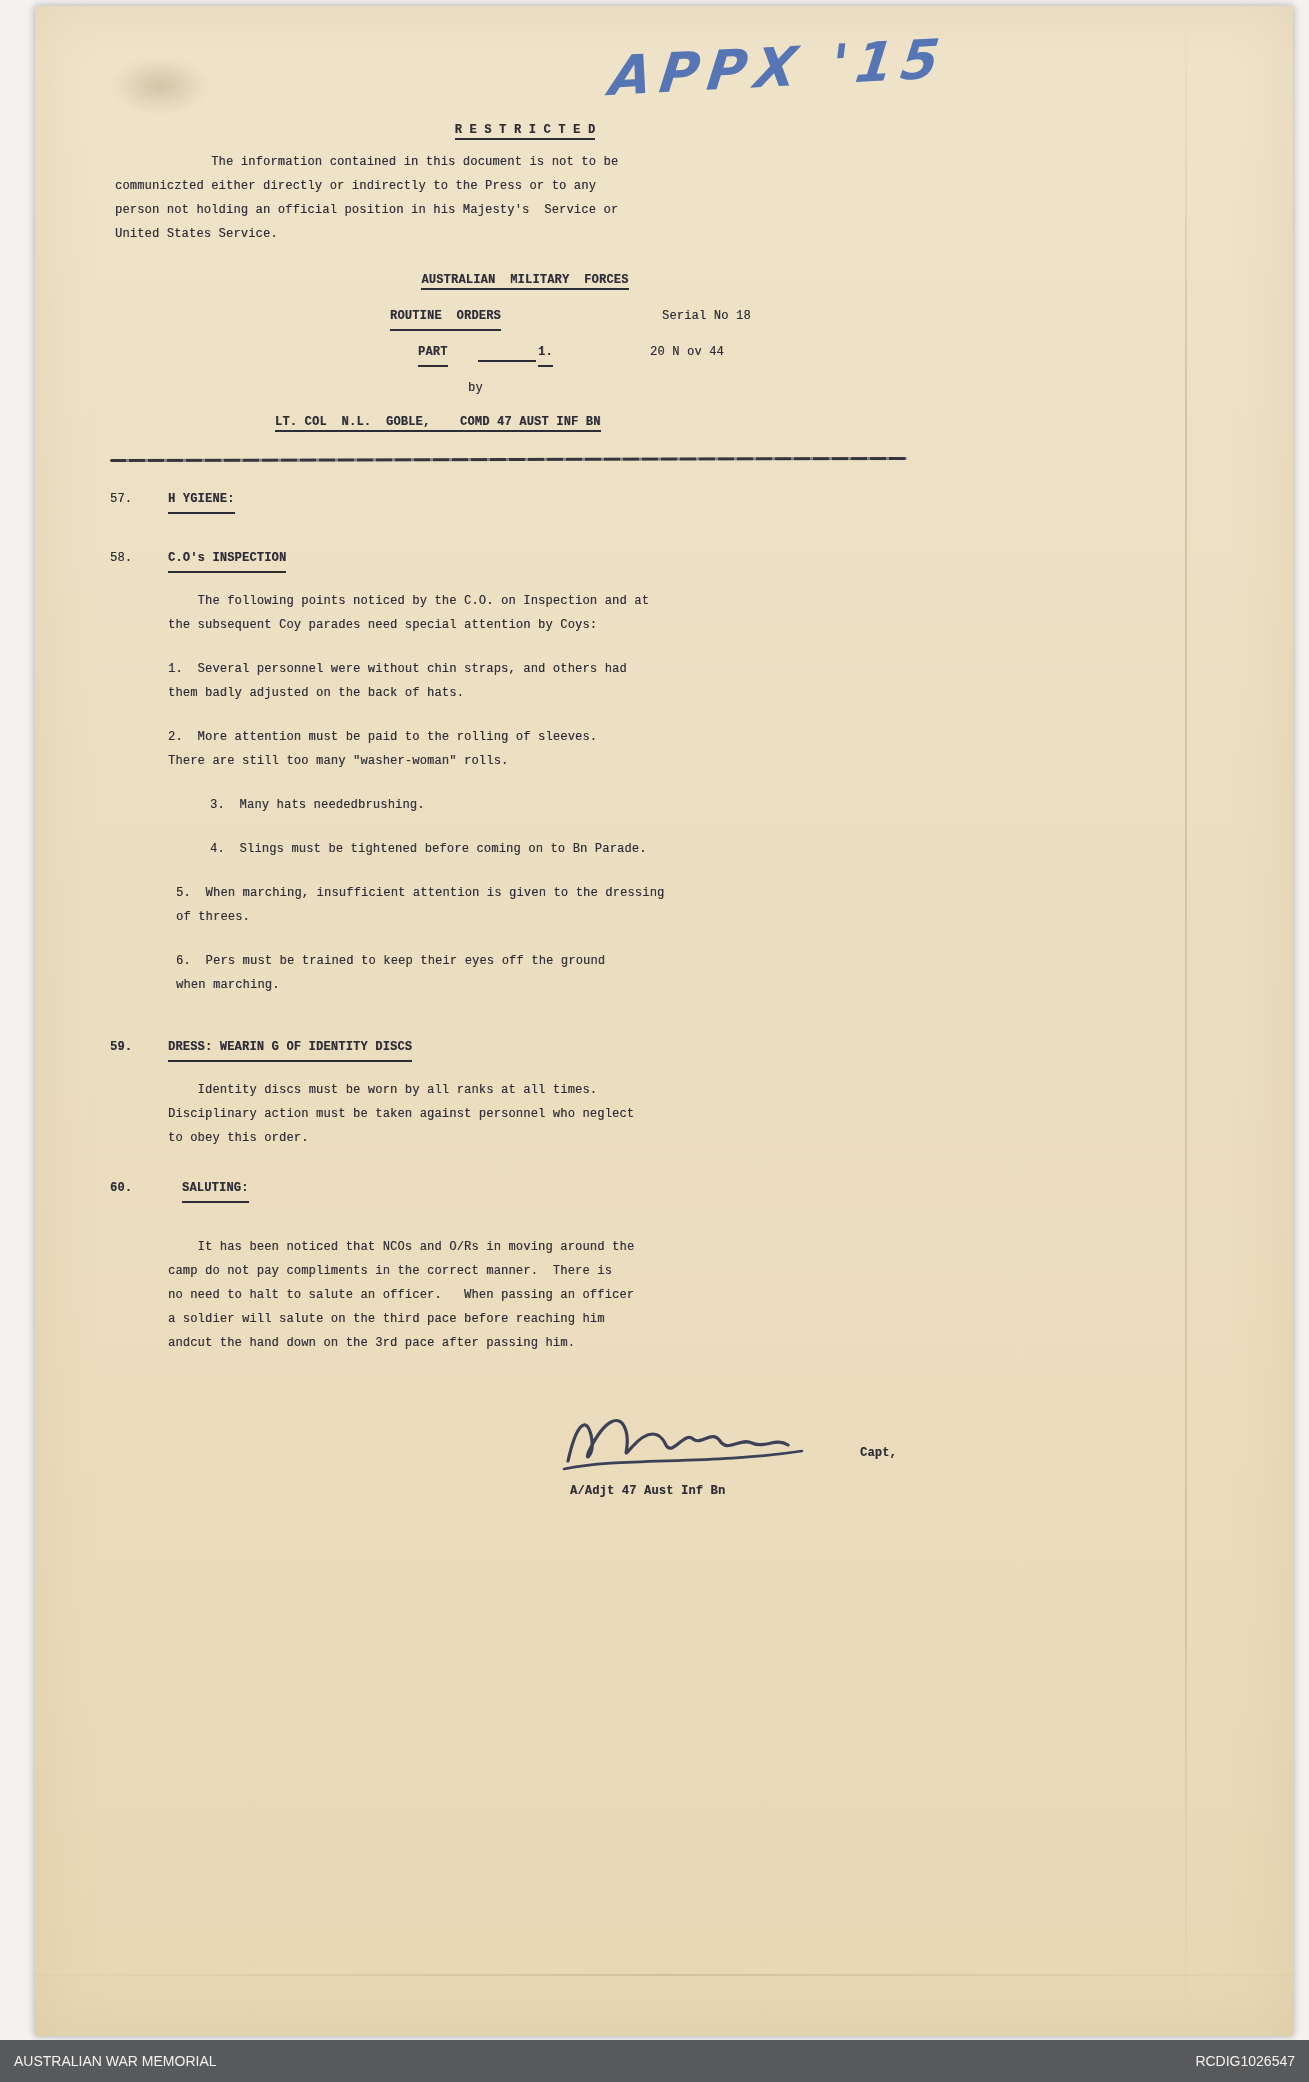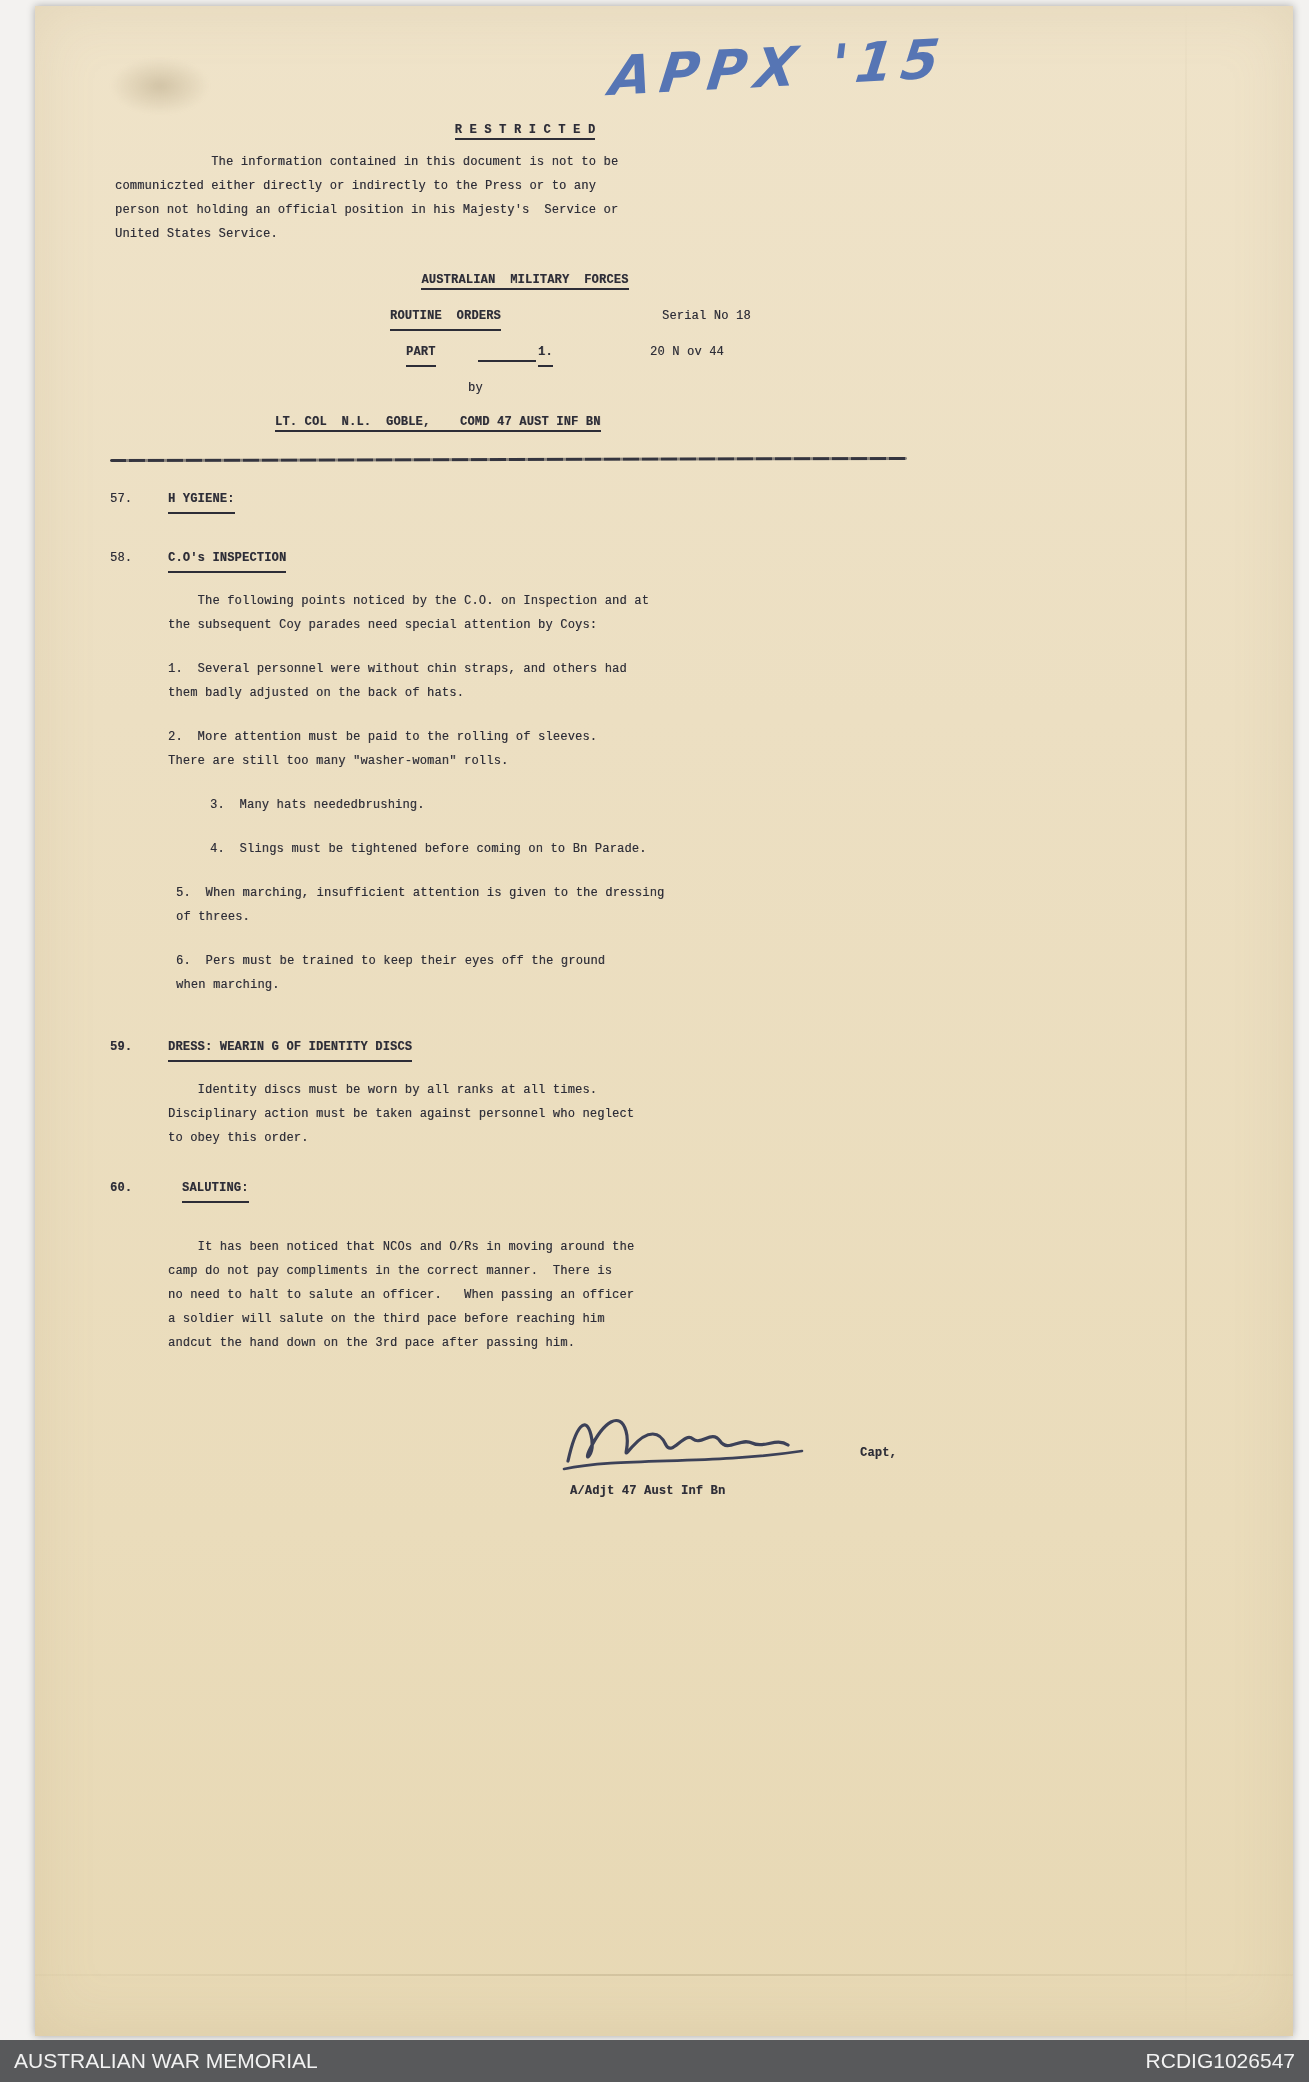--- a/index.html
+++ b/index.html
@@ -28,21 +28,21 @@
   .pre{white-space:pre-wrap;}
   .bold{font-weight:bold;}
   .u{border-bottom:2px solid #2d2d37;padding-bottom:1px;}
 
   .restricted{margin-top:112px;text-align:center;}
   .notice{margin:8px 0 0 5px;}
   .org-line{margin-top:22px;text-align:center;}
   .row{position:relative;height:24px;margin-top:12px;white-space:nowrap;}
   .ro-label{position:absolute;left:280px;}
   .ro-serial{position:absolute;left:552px;}
-  .part-label{position:absolute;left:296px;}
+  .part-label{position:absolute;left:308px;}
   .part-fill{position:absolute;left:368px;top:2px;display:inline-block;width:58px;height:18px;
          border-bottom:2px solid #2d2d37;}
   .part-no{position:absolute;left:428px;}
   .part-date{position:absolute;left:540px;}
   .by-line{margin:12px 0 0 358px;}
   .officer-line{margin:10px 0 0 165px;}
   .rule{margin-top:24px;height:3px;width:797px;
         background:repeating-linear-gradient(90deg,#35353f 0 16px, rgba(53,53,63,0.55) 16px 19px);
         border-radius:2px;transform:rotate(-0.15deg);}
 
@@ -55,21 +55,21 @@
   .item.ind3{margin-left:100px;}
 
   .sig-block{position:relative;margin:48px 0 0 450px;height:110px;width:380px;}
   .sig-svg{position:absolute;left:0;top:0;}
   .sig-rank{position:absolute;left:300px;top:38px;font-weight:bold;}
   .sig-unit{position:absolute;left:10px;top:76px;font-weight:bold;}
 
   .footer{position:absolute;left:0;bottom:0;width:100%;height:42px;background:#58595b;
          display:flex;align-items:center;justify-content:space-between;
          padding:0 14px;box-sizing:border-box;
-         font-family:"Liberation Sans", sans-serif;font-size:21px;color:#f2f2f2;}
+         font-family:"Liberation Sans", sans-serif;font-size:14px;color:#f2f2f2;}
 </style>
 </head>
 <body>
 
 <div class="stage">
   <div class="paper">
     <div class="stain-topleft"></div>
     <div class="crease-v"></div>
     <div class="crease-h"></div>
 

